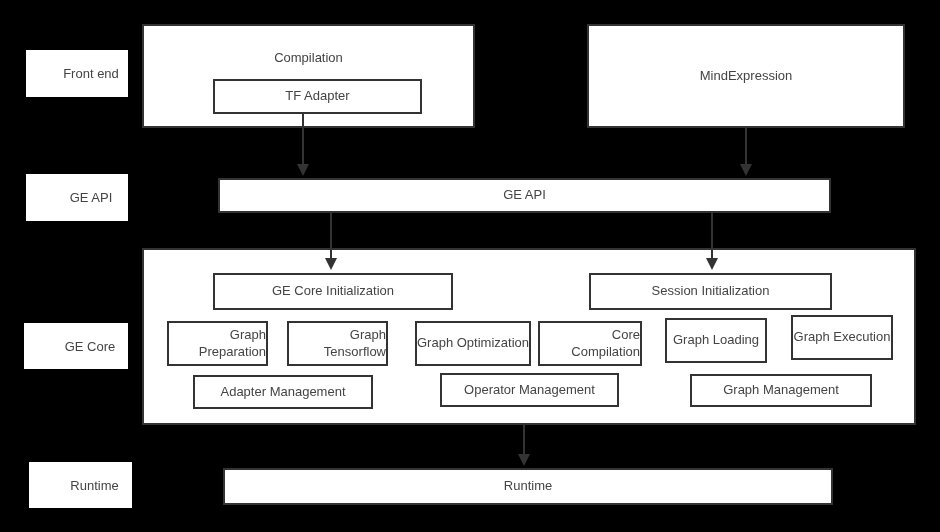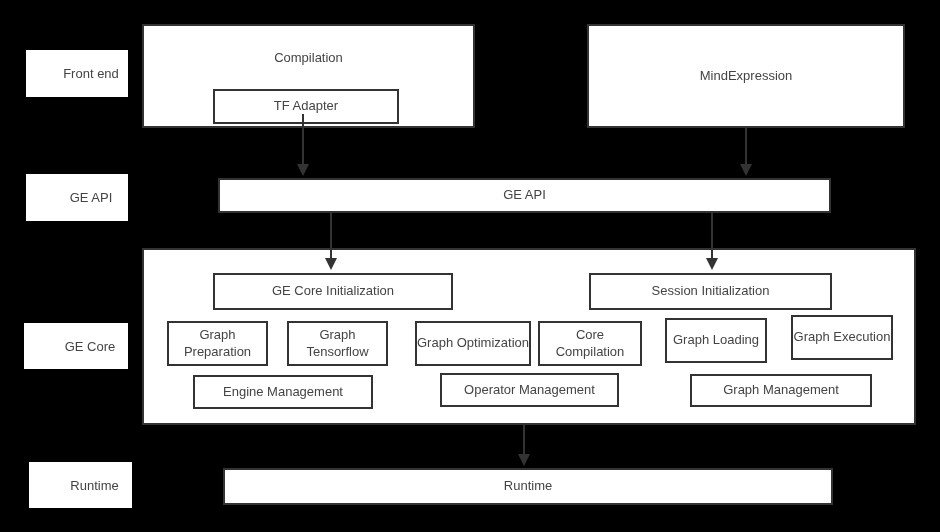--- a/index.html
+++ b/index.html
@@ -11,21 +11,21 @@
   }
   .abs { position:absolute; box-sizing:border-box; }
   .layer-label {
     background:#ffffff; display:flex; align-items:center; justify-content:center;
     text-align:center;
     padding-left:28px;
   }
   .box {
     background:#ffffff; border:2px solid #333333;
     display:flex; align-items:center; justify-content:center;
-    text-align:center; line-height:1.3;
+    text-align:right; line-height:1.3;
   }
   .container-box {
     background:#ffffff; border:2px solid #333333;
   }
   .top-label { position:absolute; left:0; right:0; text-align:center; }
   .arrow { position:absolute; width:2px; background:#333333; }
   .arrow::after {
     content:""; position:absolute; left:-5px; bottom:-12px;
     border-left:6px solid transparent; border-right:6px solid transparent;
     border-top:12px solid #333333;
@@ -36,40 +36,40 @@
 
 <div class="canvas">
 
   <div class="abs layer-label" style="left:26px; top:50px; width:102px; height:47px;">Front end</div>
   <div class="abs layer-label" style="left:26px; top:174px; width:102px; height:47px;">GE API</div>
   <div class="abs layer-label" style="left:24px; top:323px; width:104px; height:46px;">GE Core</div>
   <div class="abs layer-label" style="left:29px; top:462px; width:103px; height:46px;">Runtime</div>
 
   <div class="abs container-box" style="left:142px; top:24px; width:333px; height:104px;">
     <div class="top-label" style="top:24px;">Compilation</div>
-    <div class="abs box" style="left:69px; top:63px; width:186px; height:35px;">TF Adapter</div>
+    <div class="abs box" style="left:69px; top:53px; width:209px; height:35px;">TF Adapter</div>
   </div>
 
   <div class="abs box" style="left:587px; top:24px; width:318px; height:104px;">MindExpression</div>
 
   <div class="abs box" style="left:218px; top:178px; width:613px; height:35px;">GE API</div>
 
   <div class="abs container-box" style="left:142px; top:248px; width:774px; height:177px;">
 
     <div class="abs box" style="left:69px; top:23px; width:240px; height:37px;">GE Core Initialization</div>
     <div class="abs box" style="left:445px; top:23px; width:243px; height:37px;">Session Initialization</div>
 
     <div class="abs box" style="left:23px; top:71px; width:101px; height:45px;">Graph Preparation</div>
     <div class="abs box" style="left:143px; top:71px; width:101px; height:45px;">Graph Tensorflow</div>
     <div class="abs box" style="left:271px; top:71px; width:116px; height:45px;">Graph Optimization</div>
     <div class="abs box" style="left:394px; top:71px; width:104px; height:45px;">Core Compilation</div>
     <div class="abs box" style="left:521px; top:68px; width:102px; height:45px;">Graph Loading</div>
     <div class="abs box" style="left:647px; top:65px; width:102px; height:45px;">Graph Execution</div>
 
-    <div class="abs box" style="left:49px; top:125px; width:180px; height:34px;">Engine Management</div>
+    <div class="abs box" style="left:49px; top:125px; width:180px; height:34px;">Adapter Management</div>
     <div class="abs box" style="left:296px; top:123px; width:179px; height:34px;">Operator Management</div>
     <div class="abs box" style="left:546px; top:124px; width:182px; height:33px;">Graph Management</div>
   </div>
 
   <div class="abs box" style="left:223px; top:468px; width:610px; height:37px;">Runtime</div>
 
   <div class="arrow" style="left:302px; top:114px; height:50px;"></div>
   <div class="arrow" style="left:745px; top:128px; height:36px;"></div>
   <div class="arrow" style="left:330px; top:213px; height:45px;"></div>
   <div class="arrow" style="left:711px; top:213px; height:45px;"></div>

